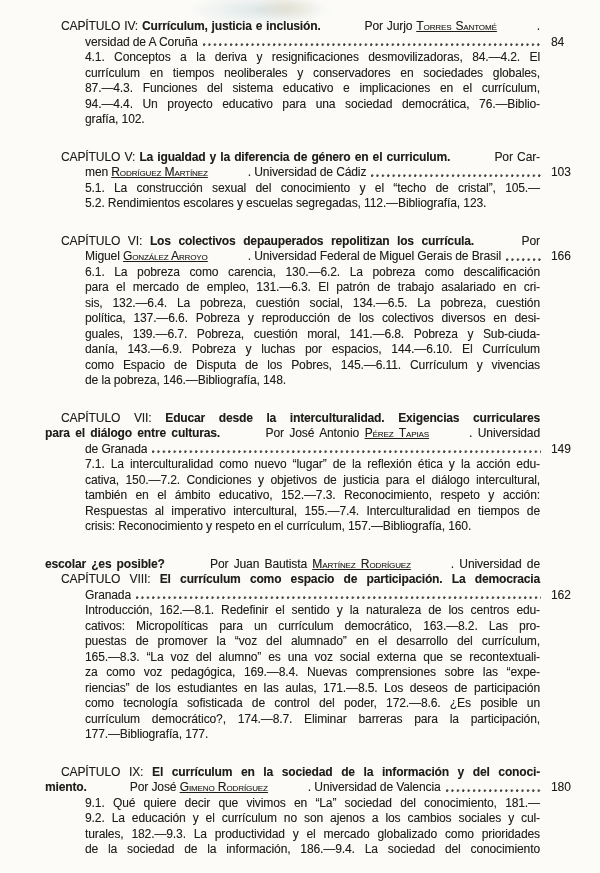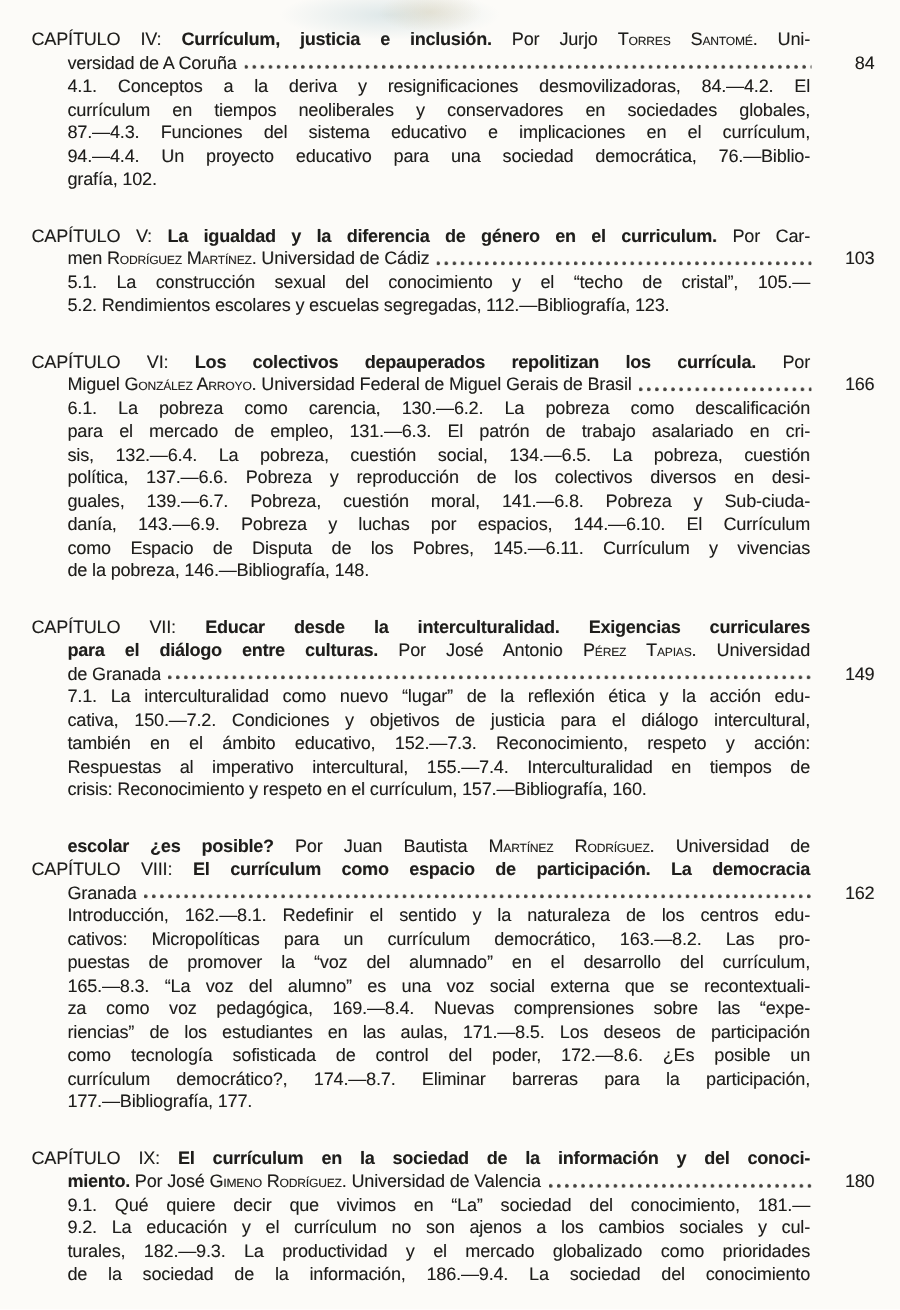--- a/index.html
+++ b/index.html
@@ -49,25 +49,24 @@
     align-self: flex-end;
     height: 5px;
     margin: 0 10px 3px 5px;
     background-image: radial-gradient(circle at 1.1px 2.6px, #44423e 1.0px, rgba(0,0,0,0) 1.45px);
     background-size: 5.4px 5px;
     background-repeat: repeat-x;
   }
   .pnum {
     flex: 0 0 auto;
     min-width: 32px;
-    text-align: right;
   }
-  .seg-n { font-weight: normal; }
+  .seg-n { font-weight: normal; margin-left: 40px; }
   .seg-b { font-weight: bold; letter-spacing: -0.15px; }
-  .seg-sc { font-variant: small-caps; }
+  .seg-sc { font-variant: small-caps; text-decoration: underline; }
 </style>
 </head>
 <body>
 
 <div class="page">
   <div class="wm wm1"></div>
   <div class="wm wm2"></div>
   <main class="toc">
       <section class="chapter">
         <div class="ln jst cap"><span class="txt"><span class="seg-n">CAPÍTULO IV: </span><span class="seg-b">Currículum, justicia e inclusión.</span><span class="seg-n"> Por Jurjo </span><span class="seg-sc">Torres Santomé</span><span class="seg-n">. Uni-</span></span></div>

